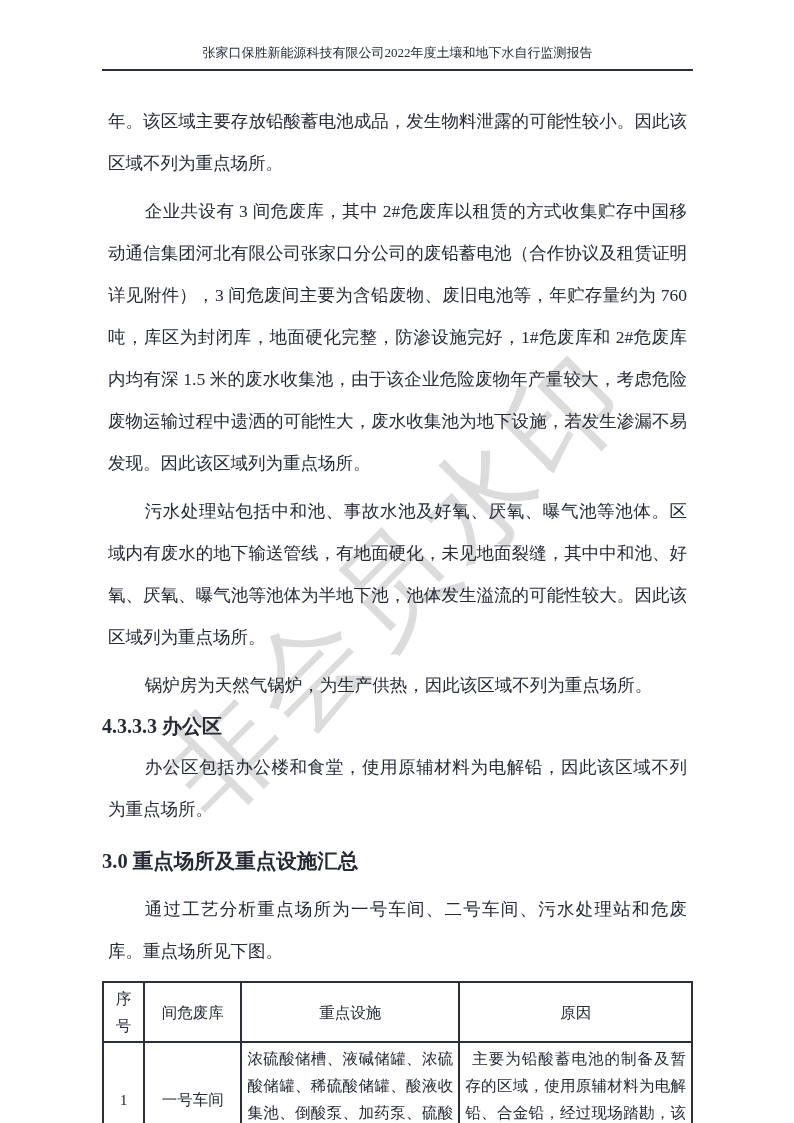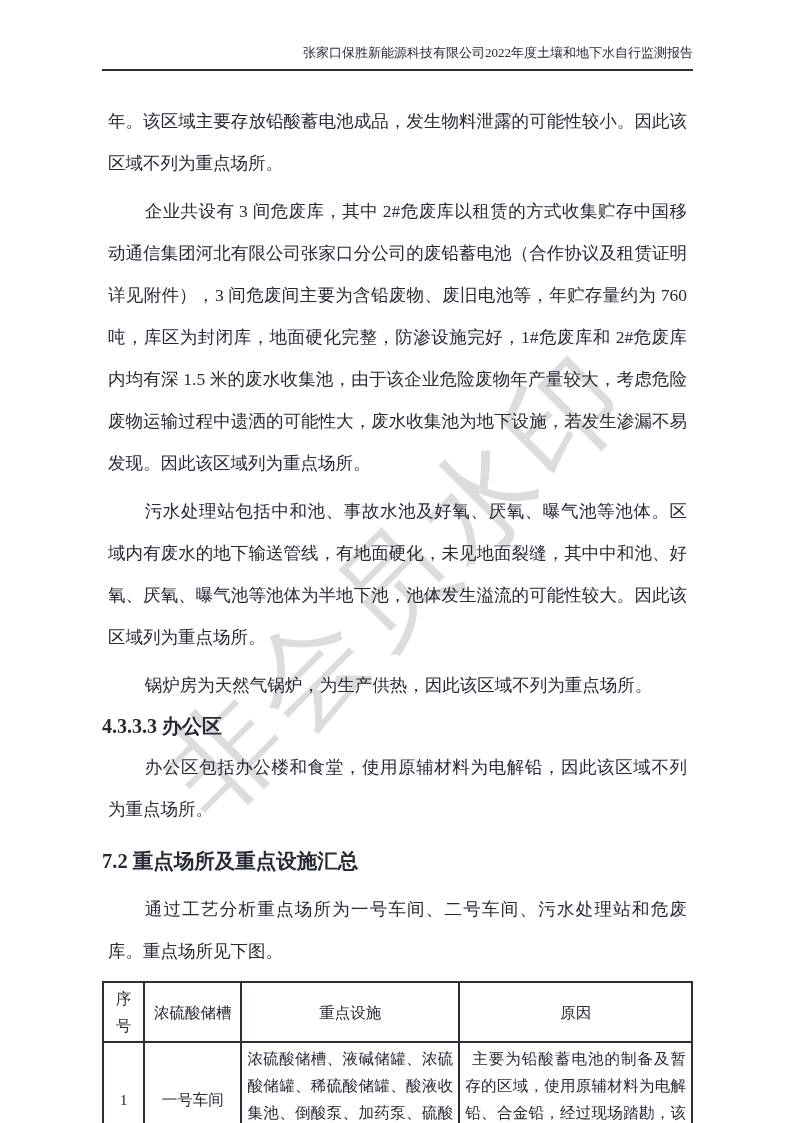--- a/index.html
+++ b/index.html
@@ -20,21 +20,21 @@
     letter-spacing:8px;
     color:#dcdcdc;
     white-space:nowrap;
     z-index:0;
     user-select:none;
   }
   .doc-header{
     position:absolute;
     top:44px;left:102px;right:101px;
     z-index:1;
-    text-align:right;
+    text-align:center;
     font-size:13px;
     padding-bottom:7px;
     border-bottom:2px solid #2b2f3a;
   }
   .doc-body{
     position:absolute;
     top:94px;left:102px;right:101px;
     z-index:1;
     font-size:17.5px;
     text-align:justify;
@@ -85,29 +85,29 @@
 
     <p>年。该区域主要存放铅酸蓄电池成品，发生物料泄露的可能性较小。因此该区域不列为重点场所。</p>
     <p class="indent">企业共设有 3 间危废库，其中 2#危废库以租赁的方式收集贮存中国移动通信集团河北有限公司张家口分公司的废铅蓄电池（合作协议及租赁证明详见附件），3 间危废间主要为含铅废物、废旧电池等，年贮存量约为 760 吨，库区为封闭库，地面硬化完整，防渗设施完好，1#危废库和 2#危废库内均有深 1.5 米的废水收集池，由于该企业危险废物年产量较大，考虑危险废物运输过程中遗洒的可能性大，废水收集池为地下设施，若发生渗漏不易发现。因此该区域列为重点场所。</p>
     <p class="indent">污水处理站包括中和池、事故水池及好氧、厌氧、曝气池等池体。区域内有废水的地下输送管线，有地面硬化，未见地面裂缝，其中中和池、好氧、厌氧、曝气池等池体为半地下池，池体发生溢流的可能性较大。因此该区域列为重点场所。</p>
     <p class="indent">锅炉房为天然气锅炉，为生产供热，因此该区域不列为重点场所。</p>
 
     <div class="h-sub">4.3.3.3 办公区</div>
 
     <p class="indent">办公区包括办公楼和食堂，使用原辅材料为电解铅，因此该区域不列为重点场所。</p>
 
-    <div class="h-sec">7.2 重点场所及重点设施汇总</div>
+    <div class="h-sec">3.0 重点场所及重点设施汇总</div>
 
     <p class="indent">通过工艺分析重点场所为一号车间、二号车间、污水处理站和危废库。重点场所见下图。</p>
 
     <table class="kp">
       <thead>
         <tr>
           <th class="w-no">序号</th>
-          <th class="w-place">浓硫酸储槽</th>
+          <th class="w-place">间危废库</th>
           <th class="w-fac">重点设施</th>
           <th class="w-reason">原因</th>
         </tr>
       </thead>
       <tbody>
         <tr>
           <td class="c-center">1</td>
           <td class="c-center">一号车间</td>
           <td class="c-just">浓硫酸储槽、液碱储罐、浓硫酸储罐、稀硫酸储罐、酸液收集池、倒酸泵、加药泵、硫酸卸料口、冷切粒机、铅粉机、</td>
           <td class="c-reason">主要为铅酸蓄电池的制备及暂存的区域，使用原辅材料为电解铅、合金铅，经过现场踏勘，该区域整体上地面硬化良好，未见</td>

